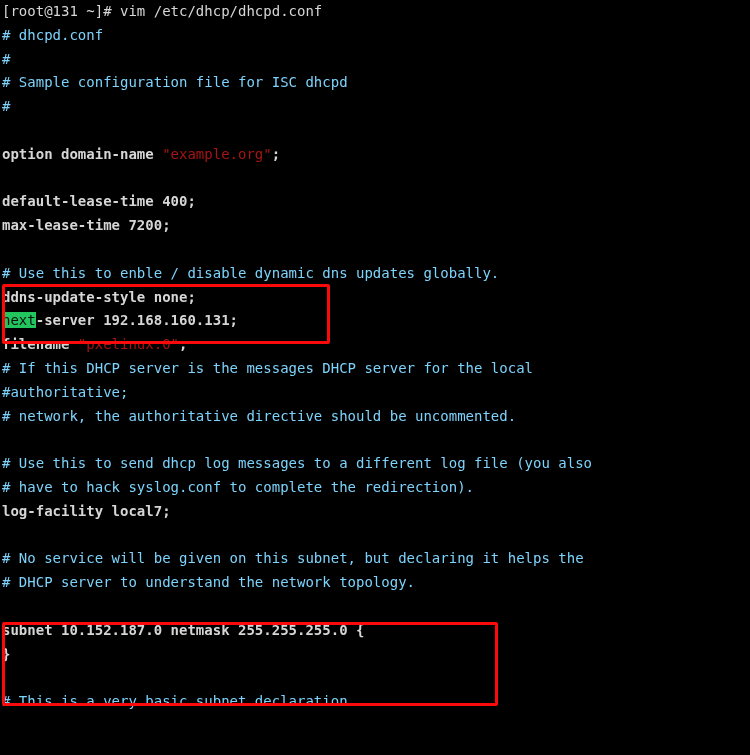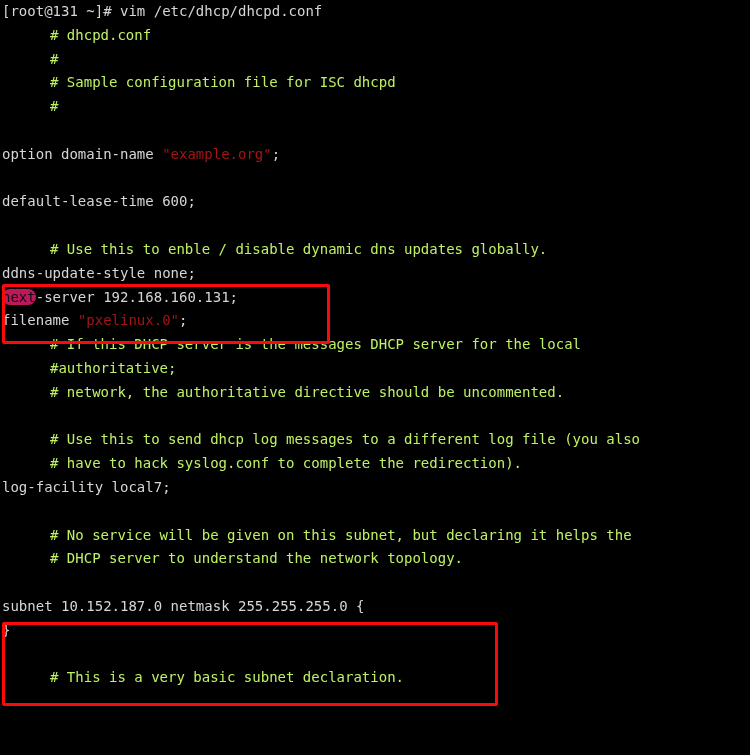--- a/index.html
+++ b/index.html
@@ -27,24 +27,24 @@
     padding: 0;
   }
   .line {
     white-space: pre;
     height: 23.8px;
     padding-left: 2px;
     box-sizing: border-box;
   }
   
   .c-prompt   { color: #d6d6d6; }
-  .c-plain    { color: #d6d6d6; }
-  .c-comment  { color: #bef264; margin-left: 48px; }
+  .c-plain    { color: #d6d6d6; font-weight: bold; }
+  .c-comment  { color: #7dd3fc; }
   .c-string   { color: #a61414; }
-  .c-hl       { background: #be185d; color: #101010; border-radius: 8px; }
+  .c-hl       { background: #22c55e; color: #101010; }
 
   
   .annot-box {
     position: absolute;
     border: 3px solid #fa0a0a;
     box-sizing: border-box;
     pointer-events: none;
     border-radius: 2px;
   }
 </style>
@@ -59,21 +59,22 @@
 
     <div class="line c-comment"># dhcpd.conf</div>
     <div class="line c-comment">#</div>
     <div class="line c-comment"># Sample configuration file for ISC dhcpd</div>
     <div class="line c-comment">#</div>
     <div class="line"></div>
 
     <div class="line"><span class="c-plain">option domain-name </span><span class="c-string">"example.org"</span><span class="c-plain">;</span></div>
 
     <div class="line"></div>
-    <div class="line c-plain">default-lease-time 600;</div>
+    <div class="line c-plain">default-lease-time 400;</div>
+    <div class="line c-plain">max-lease-time 7200;</div>
     <div class="line"></div>
     <div class="line c-comment"># Use this to enble / disable dynamic dns updates globally.</div>
     <div class="line c-plain">ddns-update-style none;</div>
 
     <div class="line"><span class="c-hl">next</span><span class="c-plain">-server 192.168.160.131;</span></div>
 
     <div class="line"><span class="c-plain">filename </span><span class="c-string">"pxelinux.0"</span><span class="c-plain">;</span></div>
 
     <div class="line c-comment"># If this DHCP server is the messages DHCP server for the local</div>
     <div class="line c-comment">#authoritative;</div>

